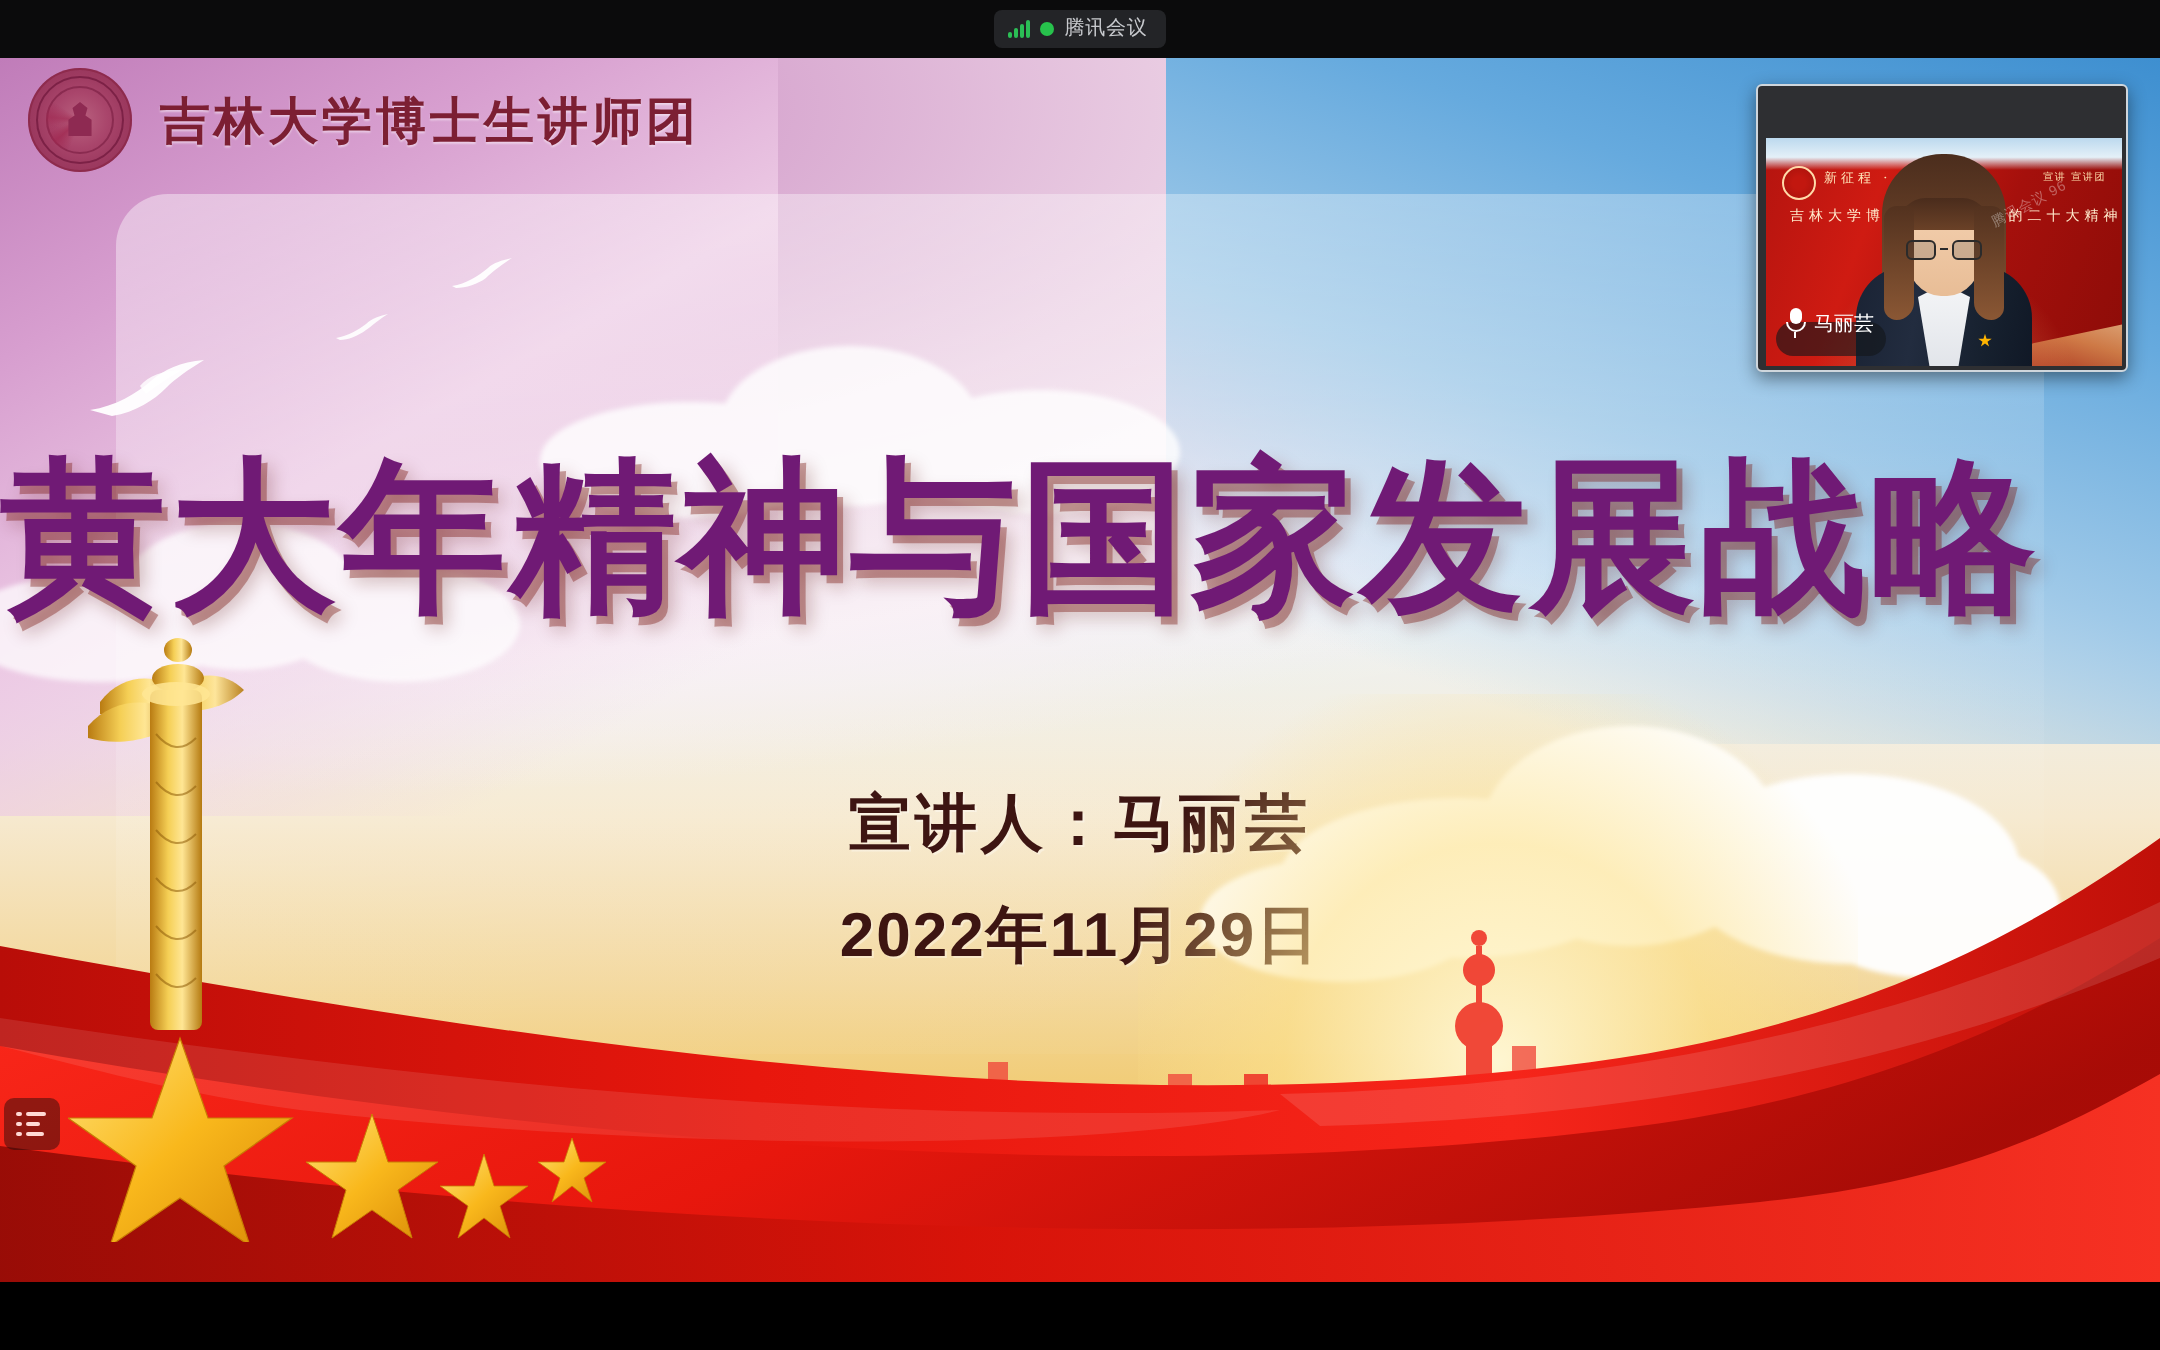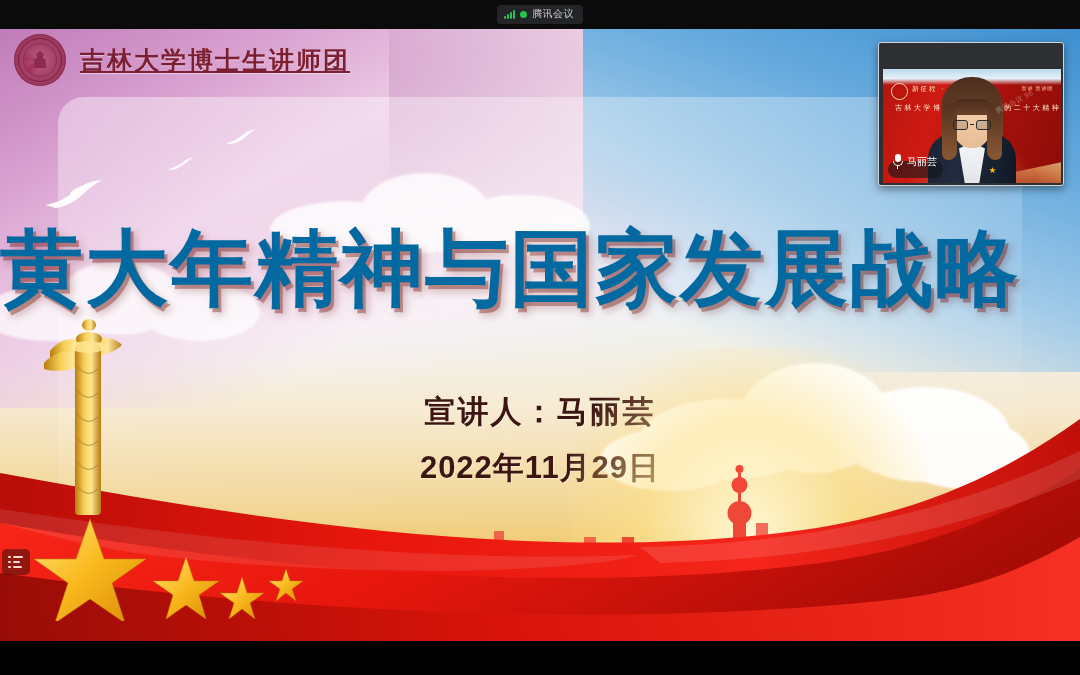--- a/index.html
+++ b/index.html
@@ -84,34 +84,33 @@
   }
   .emblem .core{
     position:absolute; left:50%; top:50%; width:17px; height:17px; margin:-9px 0 0 -8.5px;
     background:#8e2a52;
     clip-path:polygon(50% 0,72% 18%,66% 40%,84% 52%,84% 100%,16% 100%,16% 52%,34% 40%,28% 18%);
   }
   .slide-head-title{
     font-size:25px; font-weight:bold; color:#7c1f33; letter-spacing:2px;
     font-family:"Liberation Sans","DejaVu Sans",sans-serif;
     text-shadow:0 1px 1px rgba(255,255,255,.45);
-    text-decoration:underline;
   }
 
   
   .dove{ position:absolute; }
   .dove svg{ display:block; }
 
   
   .maintitle{
     position:absolute; left:0; top:196px; width:868px; text-align:center;
     font-family:"DejaVu Serif","Liberation Serif",serif;
     font-weight:bold; font-size:83px; line-height:1.06;
     letter-spacing:2px;
-    color:#0369a1;
+    color:#701a75;
     text-shadow:
       3px 4px 0 rgba(120,20,14,.38),
       5px 6px 9px rgba(90,15,10,.28);
     white-space:nowrap;
   }
   .subtitle1{
     position:absolute; left:0; top:362px; width:1080px; text-align:center;
     font-size:31px; font-weight:bold; color:#3d1512; letter-spacing:2px;
     text-shadow:1px 1px 0 rgba(255,255,255,.35);
   }

